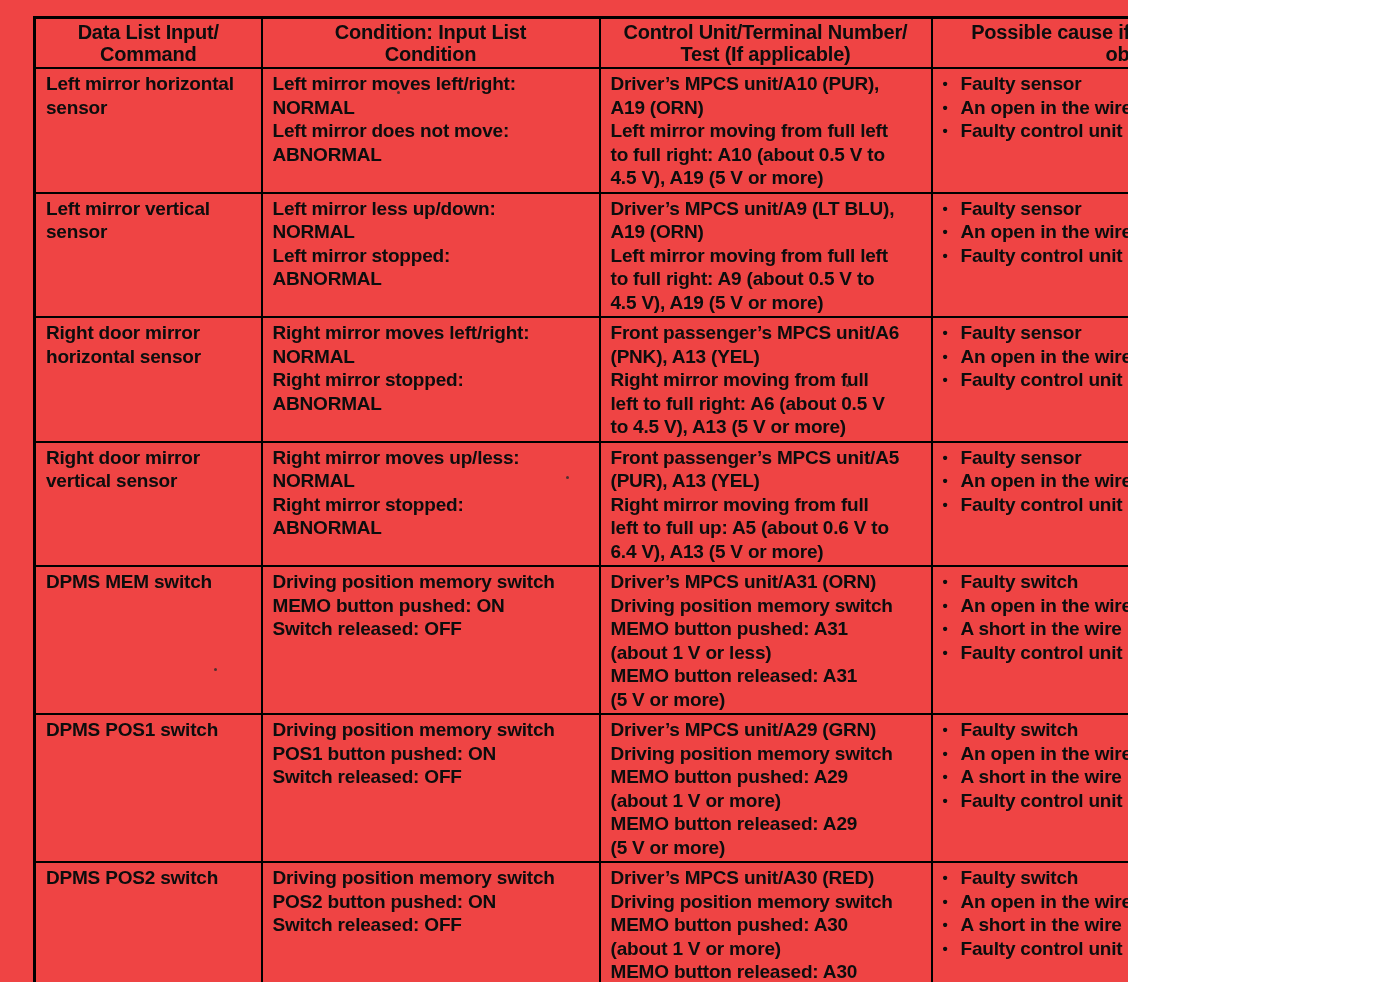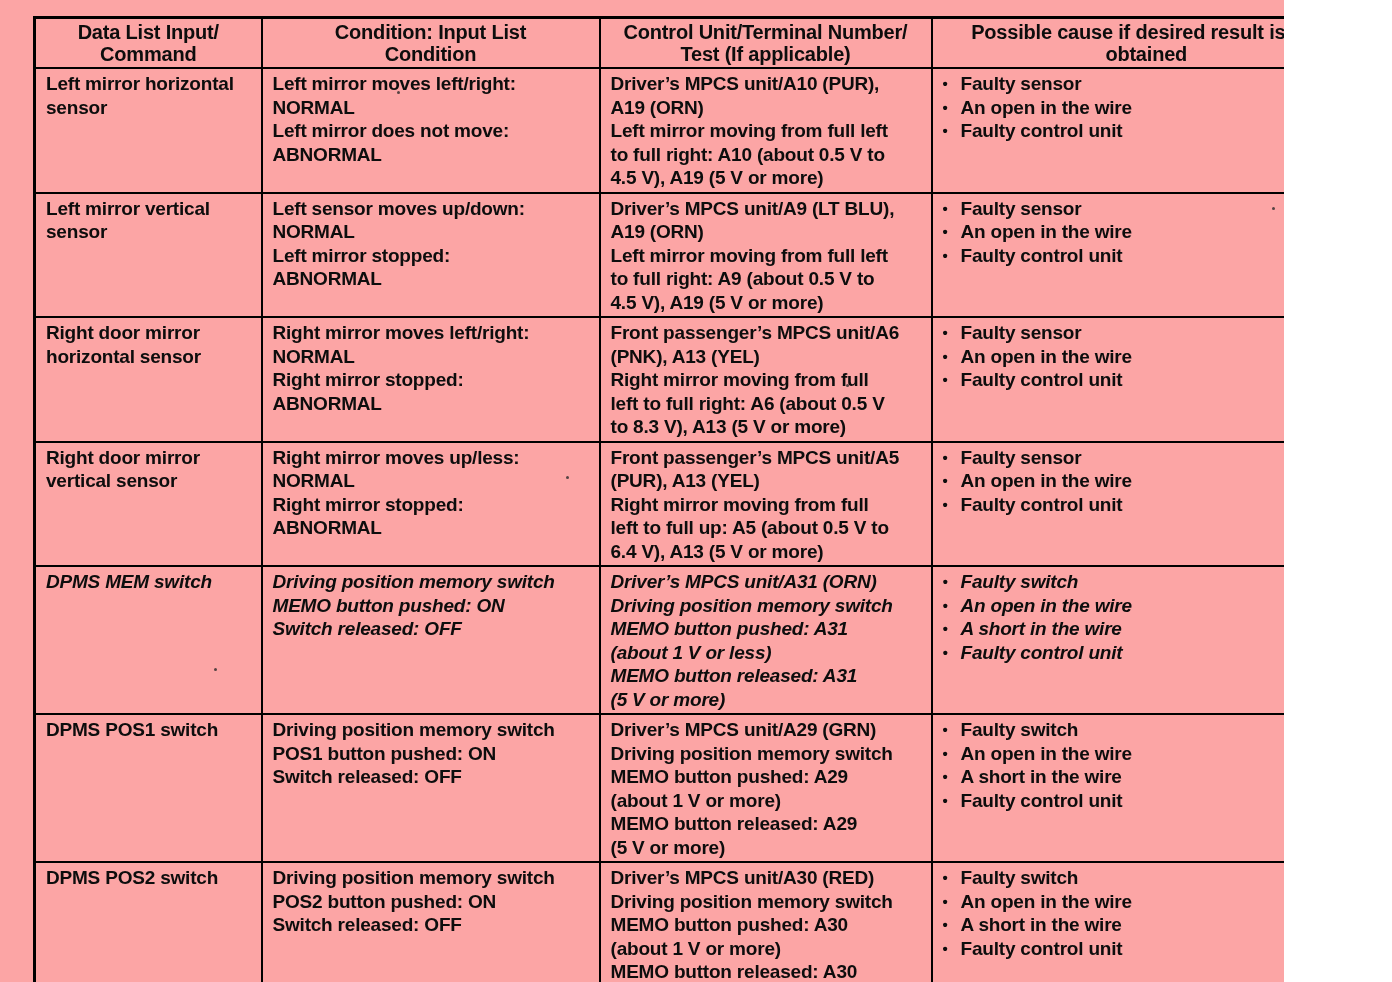--- a/index.html
+++ b/index.html
@@ -1,20 +1,20 @@
 <!DOCTYPE html>
 <html><head>
 <meta charset="utf-8">
 <style>
   html, body { margin: 0; padding: 0; background: #ffffff; }
   .page {
     position: relative;
-    width: 1284px;
+    width: 1128px;
     height: 982px;
-    background: #fca5a5;
+    background: #ef4444;
     font-family: "Liberation Sans", sans-serif;
     color: #0d0d0d;
     overflow: hidden;
   }
   table.data-table {
     position: absolute;
     left: 33px;
     top: 16px;
     width: 1327px;
     border-collapse: collapse;
@@ -118,21 +118,21 @@
               <span>Faulty control unit</span>
             </div>
           </td>
         </tr>
         <tr style="height: 117px;">
           <td>
             <div class="cell-line">Left mirror vertical</div>
             <div class="cell-line">sensor</div>
           </td>
           <td>
-            <div class="cell-line">Left sensor moves up/down:</div>
+            <div class="cell-line">Left mirror less up/down:</div>
             <div class="cell-line">NORMAL</div>
             <div class="cell-line">Left mirror stopped:</div>
             <div class="cell-line">ABNORMAL</div>
           </td>
           <td>
             <div class="cell-line">Driver’s MPCS unit/A9 (LT BLU),</div>
             <div class="cell-line">A19 (ORN)</div>
             <div class="cell-line">Left mirror moving from full left</div>
             <div class="cell-line">to full right: A9 (about 0.5 V to</div>
             <div class="cell-line">4.5 V), A19 (5 V or more)</div>
@@ -161,21 +161,21 @@
             <div class="cell-line">Right mirror moves left/right:</div>
             <div class="cell-line">NORMAL</div>
             <div class="cell-line">Right mirror stopped:</div>
             <div class="cell-line">ABNORMAL</div>
           </td>
           <td>
             <div class="cell-line">Front passenger’s MPCS unit/A6</div>
             <div class="cell-line">(PNK), A13 (YEL)</div>
             <div class="cell-line">Right mirror moving from full</div>
             <div class="cell-line">left to full right: A6 (about 0.5 V</div>
-            <div class="cell-line">to 8.3 V), A13 (5 V or more)</div>
+            <div class="cell-line">to 4.5 V), A13 (5 V or more)</div>
           </td>
           <td>
             <div class="bullet-item">
               <span class="bullet-glyph">•</span>
               <span>Faulty sensor</span>
             </div>
             <div class="bullet-item">
               <span class="bullet-glyph">•</span>
               <span>An open in the wire</span>
             </div>
@@ -193,39 +193,39 @@
           <td>
             <div class="cell-line">Right mirror moves up/less:</div>
             <div class="cell-line">NORMAL</div>
             <div class="cell-line">Right mirror stopped:</div>
             <div class="cell-line">ABNORMAL</div>
           </td>
           <td>
             <div class="cell-line">Front passenger’s MPCS unit/A5</div>
             <div class="cell-line">(PUR), A13 (YEL)</div>
             <div class="cell-line">Right mirror moving from full</div>
-            <div class="cell-line">left to full up: A5 (about 0.5 V to</div>
+            <div class="cell-line">left to full up: A5 (about 0.6 V to</div>
             <div class="cell-line">6.4 V), A13 (5 V or more)</div>
           </td>
           <td>
             <div class="bullet-item">
               <span class="bullet-glyph">•</span>
               <span>Faulty sensor</span>
             </div>
             <div class="bullet-item">
               <span class="bullet-glyph">•</span>
               <span>An open in the wire</span>
             </div>
             <div class="bullet-item">
               <span class="bullet-glyph">•</span>
               <span>Faulty control unit</span>
             </div>
           </td>
         </tr>
-        <tr style="height: 142px; font-style: italic;">
+        <tr style="height: 142px;">
           <td>
             <div class="cell-line">DPMS MEM switch</div>
           </td>
           <td>
             <div class="cell-line">Driving position memory switch</div>
             <div class="cell-line">MEMO button pushed: ON</div>
             <div class="cell-line">Switch released: OFF</div>
           </td>
           <td>
             <div class="cell-line">Driver’s MPCS unit/A31 (ORN)</div>

